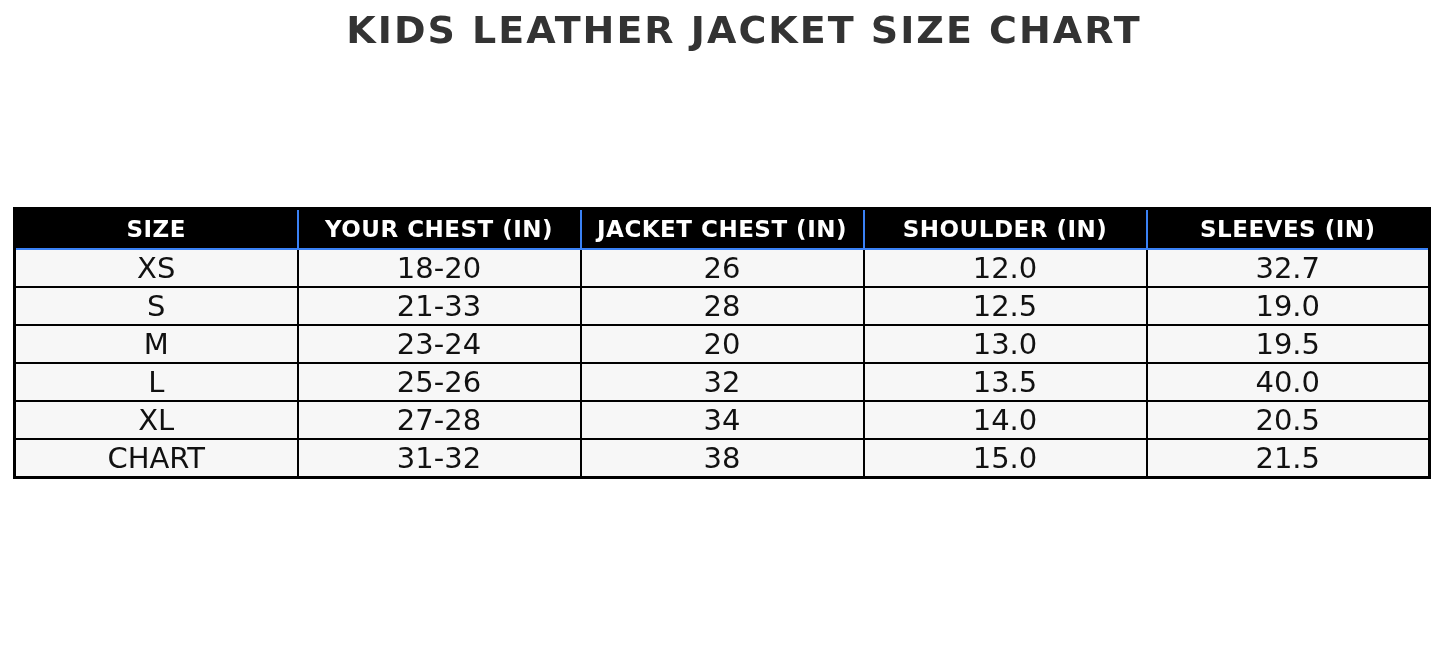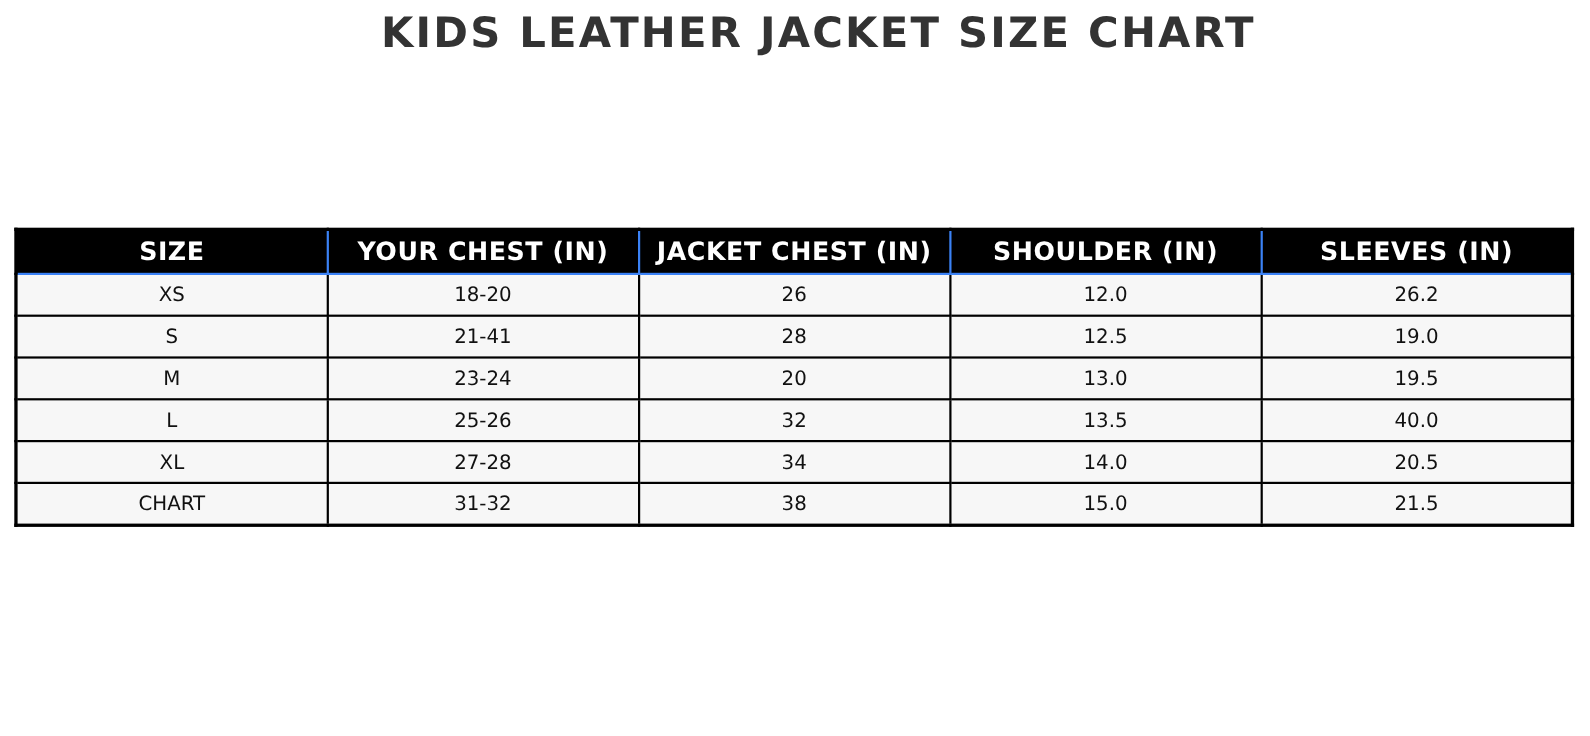--- a/index.html
+++ b/index.html
@@ -45,21 +45,21 @@
     height: 38px;
     text-align: center;
     vertical-align: middle;
     border: 2px solid #3b82f6;
     padding: 0;
     white-space: nowrap;
   }
   table.size-chart td {
     background: #f7f7f7;
     color: #111111;
-    font-size: 18px;
+    font-size: 29px;
     height: 36px;
     text-align: center;
     vertical-align: middle;
     border: 2px solid #000000;
     padding: 0;
     white-space: nowrap;
   }
 </style>
 </head>
 <body>
@@ -75,25 +75,25 @@
         <th>SHOULDER (IN)</th>
         <th>SLEEVES (IN)</th>
       </tr>
   </thead>
   <tbody>
       <tr>
         <td>XS</td>
         <td>18-20</td>
         <td>26</td>
         <td>12.0</td>
-        <td>26.2</td>
+        <td>32.7</td>
       </tr>
       <tr>
         <td>S</td>
-        <td>21-41</td>
+        <td>21-33</td>
         <td>28</td>
         <td>12.5</td>
         <td>19.0</td>
       </tr>
       <tr>
         <td>M</td>
         <td>23-24</td>
         <td>20</td>
         <td>13.0</td>
         <td>19.5</td>

